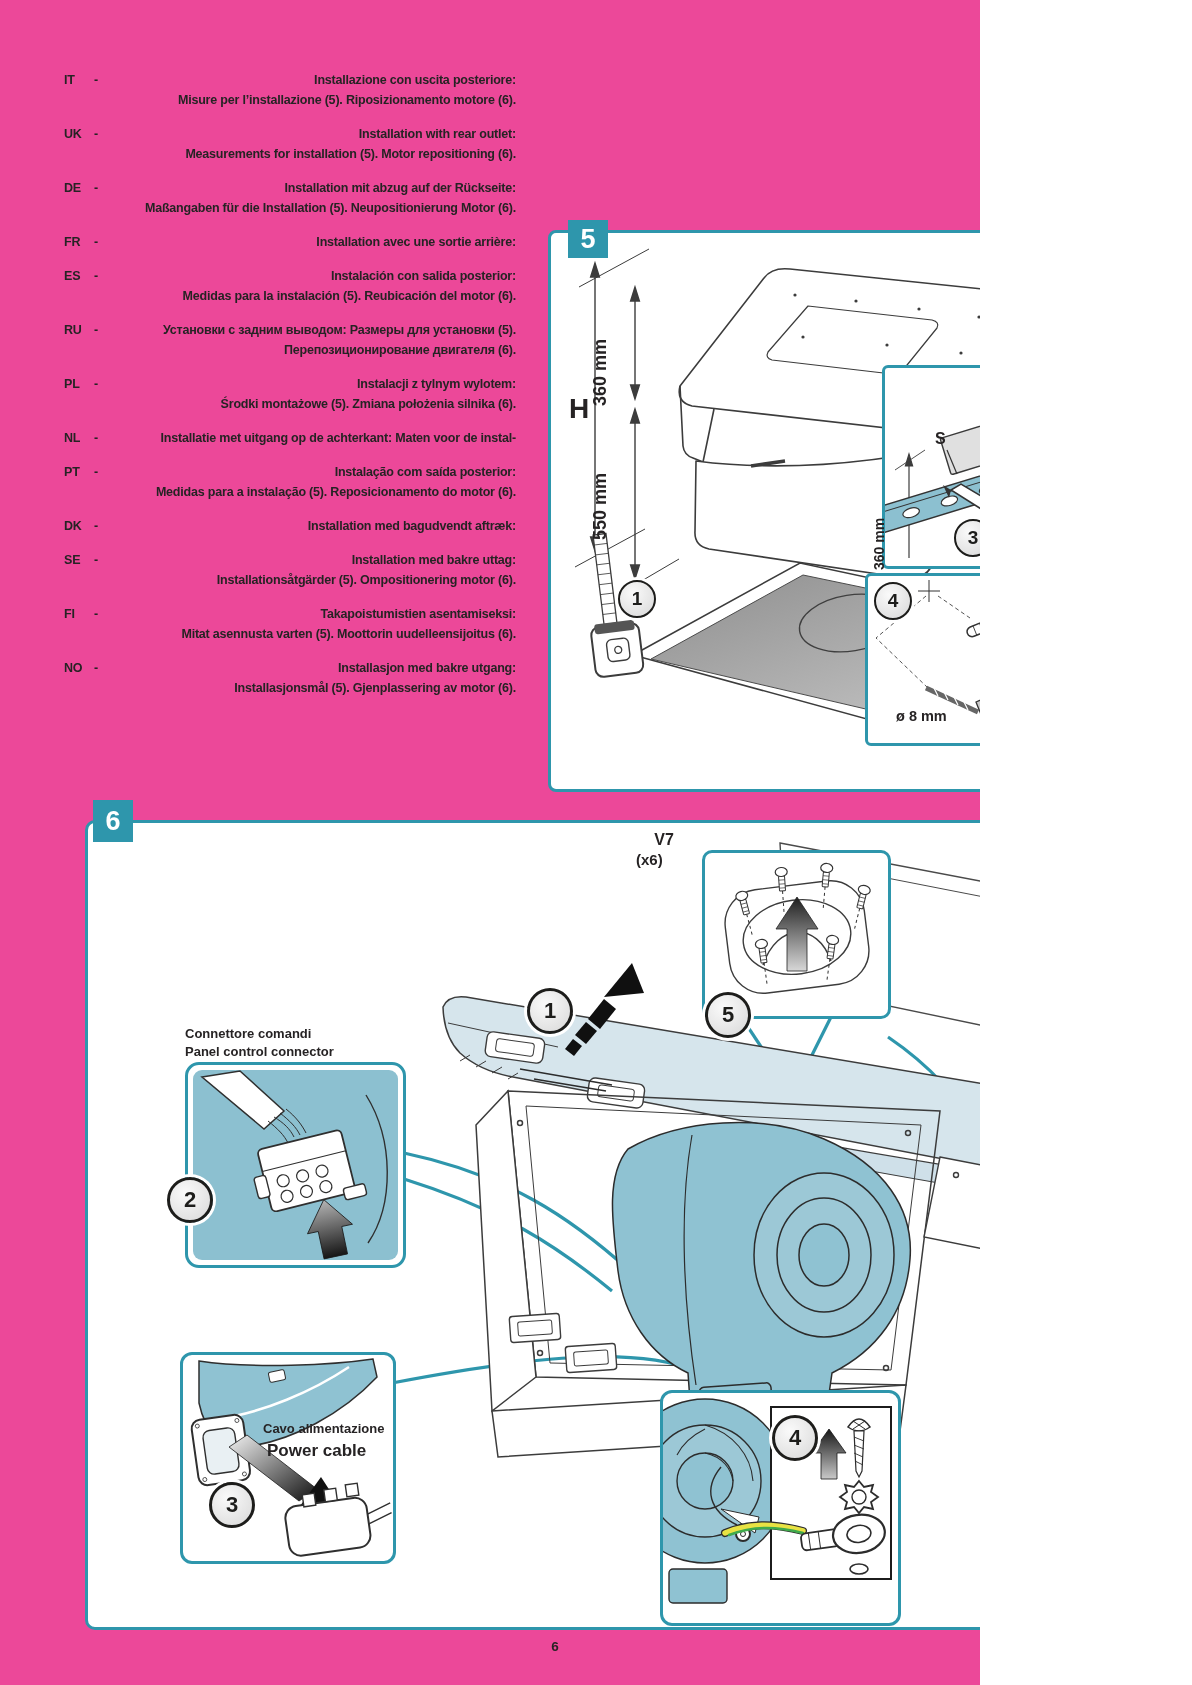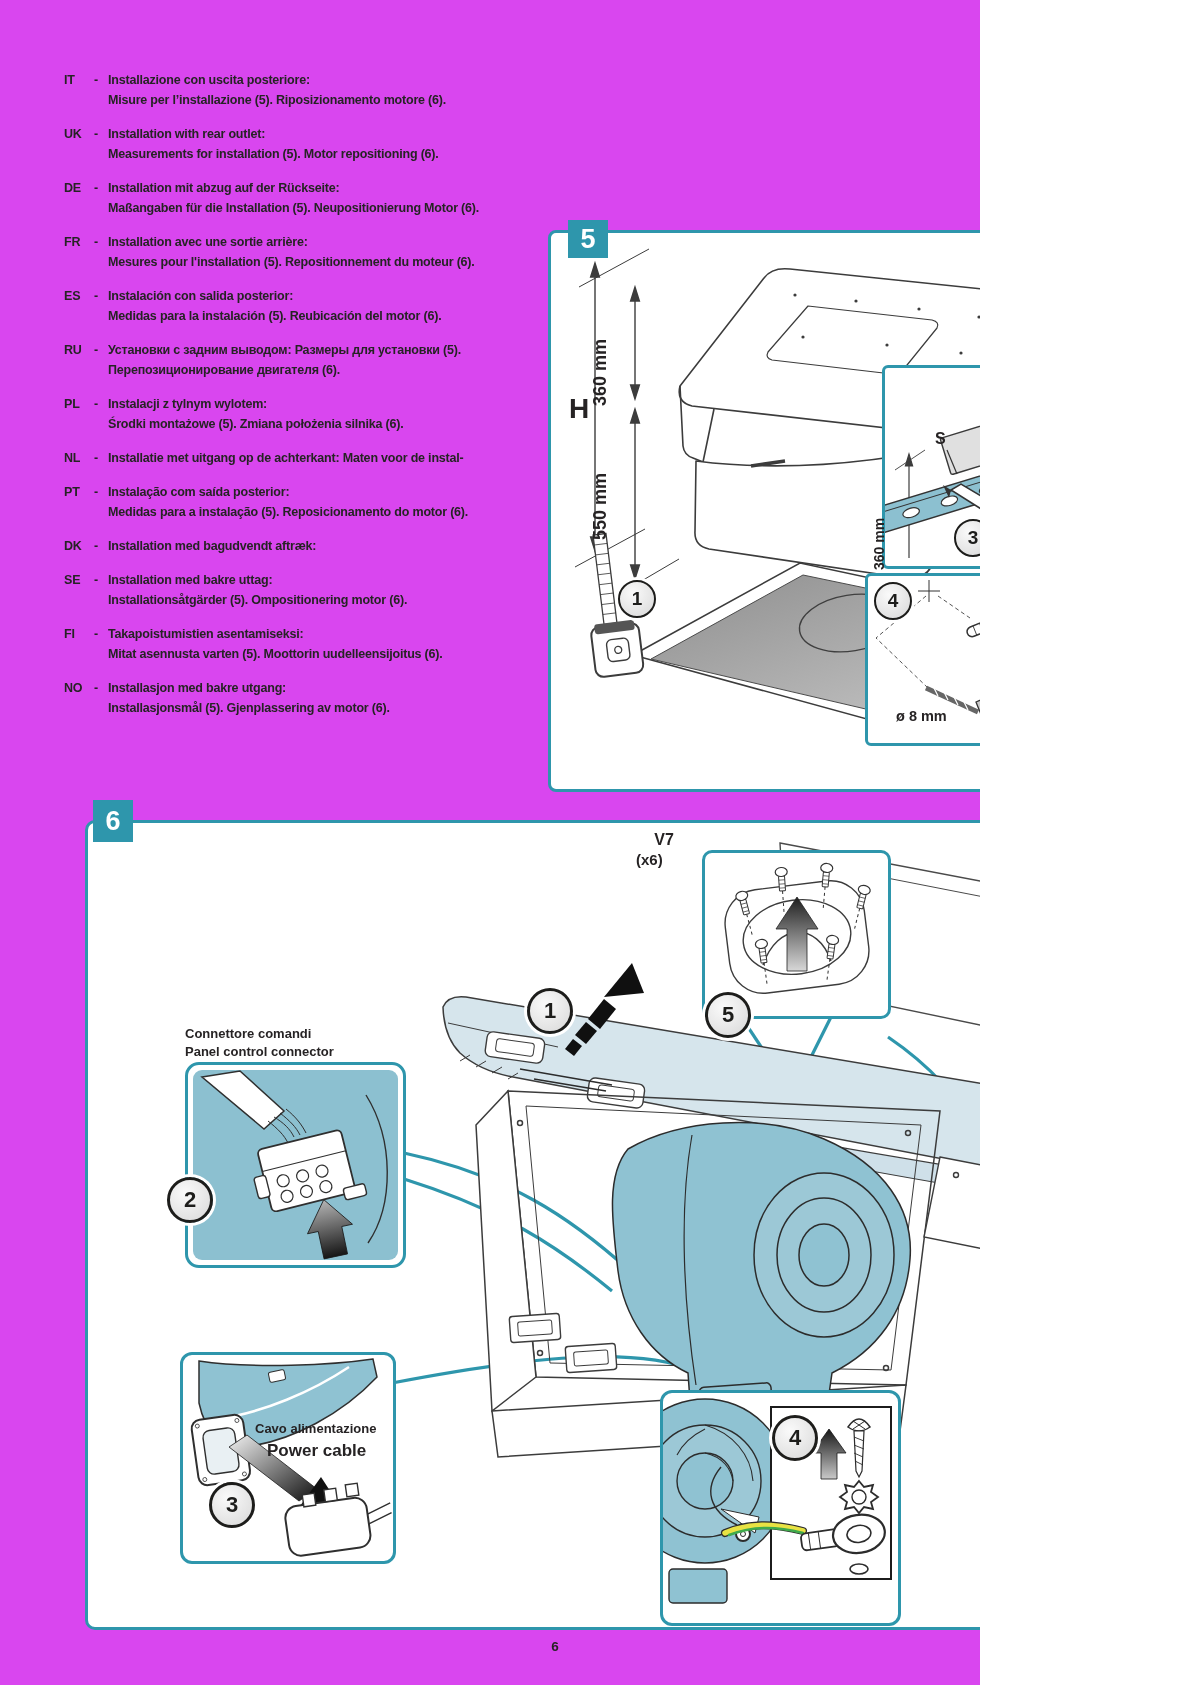--- a/index.html
+++ b/index.html
@@ -1,25 +1,25 @@
 <!DOCTYPE html>
 <html><head>
 <meta charset="utf-8">
 <style>
   html,body{margin:0;padding:0;background:#fff;}
   body{font-family:"Liberation Sans",sans-serif;color:#262324;}
-  .page{position:relative;width:980px;height:1685px;background:#d946ef;overflow:hidden;}
+  .page{position:relative;width:980px;height:1685px;background:#ec4899;overflow:hidden;}
 
   
   .langs{position:absolute;left:64px;top:70px;width:452px;}
   .lang-row{display:flex;margin-bottom:14px;font-size:12.5px;font-weight:bold;line-height:20px;letter-spacing:-0.2px;}
   .lang-code{flex:0 0 30px;}
   .lang-dash{flex:0 0 14px;}
   .lang-lines{flex:1;}
-  .lang-lines div{white-space:nowrap;}
+  .lang-lines div{white-space:nowrap;text-align:right;}
 
   
   .house-box{position:absolute;left:990px;top:70px;width:126px;height:122px;border:3px solid #2e96ac;background:#fff;display:flex;align-items:center;justify-content:center;}
 
   
   .panel{position:absolute;border:3px solid #2e96ac;border-radius:8px;background:#fff;}
   .panel5{left:548px;top:230px;width:566px;height:556px;}
   .panel6{left:85px;top:820px;width:1017px;height:804px;border-radius:10px;}
   .badge{position:absolute;background:#2e96ac;color:#fff;font-weight:bold;font-size:27px;display:flex;align-items:center;justify-content:center;z-index:6;}
   .badge5{left:17px;top:-13px;width:40px;height:38px;}
@@ -65,21 +65,20 @@
         <span class="lang-lines">
           <div>Installation mit abzug auf der Rückseite:</div>
           <div>Maßangaben für die Installation (5). Neupositionierung Motor (6).</div>
         </span>
       </div>
     <div class="lang-row">
         <span class="lang-code">FR</span>
         <span class="lang-dash">-</span>
         <span class="lang-lines">
           <div>Installation avec une sortie arrière:</div>
-          <div>Mesures pour l'installation (5). Repositionnement du moteur (6).</div>
         </span>
       </div>
     <div class="lang-row">
         <span class="lang-code">ES</span>
         <span class="lang-dash">-</span>
         <span class="lang-lines">
           <div>Instalación con salida posterior:</div>
           <div>Medidas para la instalación (5). Reubicación del motor (6).</div>
         </span>
       </div>
@@ -513,21 +512,21 @@
         <polygon points="46,92 64,80 134,134 116,146" fill="url(#ag3)" stroke="#1a1a1a" stroke-width="0.8"></polygon>
         <polygon points="138,122 168,168 112,158" fill="#111"></polygon>
         <g transform="rotate(-8 150 172)" stroke="#2f2f2f">
           <rect x="104" y="146" width="82" height="50" rx="12" fill="#fff" stroke-width="2"></rect>
           <rect x="124" y="136" width="12" height="12" fill="#fff" stroke-width="1.4"></rect>
           <rect x="146" y="134" width="12" height="12" fill="#fff" stroke-width="1.4"></rect>
           <rect x="168" y="132" width="12" height="12" fill="#fff" stroke-width="1.4"></rect>
           <path d="M186,164 L210,156 M186,174 L210,166" stroke-width="1.4" fill="none"></path>
         </g>
       </svg>
-      <div class="lbl" style="left:72px;top:66px;font-size:13px;">Cavo alimentazione</div>
+      <div class="lbl" style="left:80px;top:66px;font-size:13px;">Cavo alimentazione</div>
       <div class="lbl" style="left:84px;top:86px;font-size:17px;">Power cable</div>
     </div>
     <div class="callout c40" style="left:121px;top:659px;">3</div>
 
     <div class="inset" style="left:572px;top:567px;width:235px;height:230px;border-radius:12px;border-width:3.5px;">
       <svg width="235" height="230" viewBox="0 0 235 230">
         <defs>
             <linearGradient id="ag4" x1="0" y1="0" x2="0" y2="1">
               <stop offset="0" stop-color="#161616"></stop>
               <stop offset="1" stop-color="#c9c9c9"></stop>

